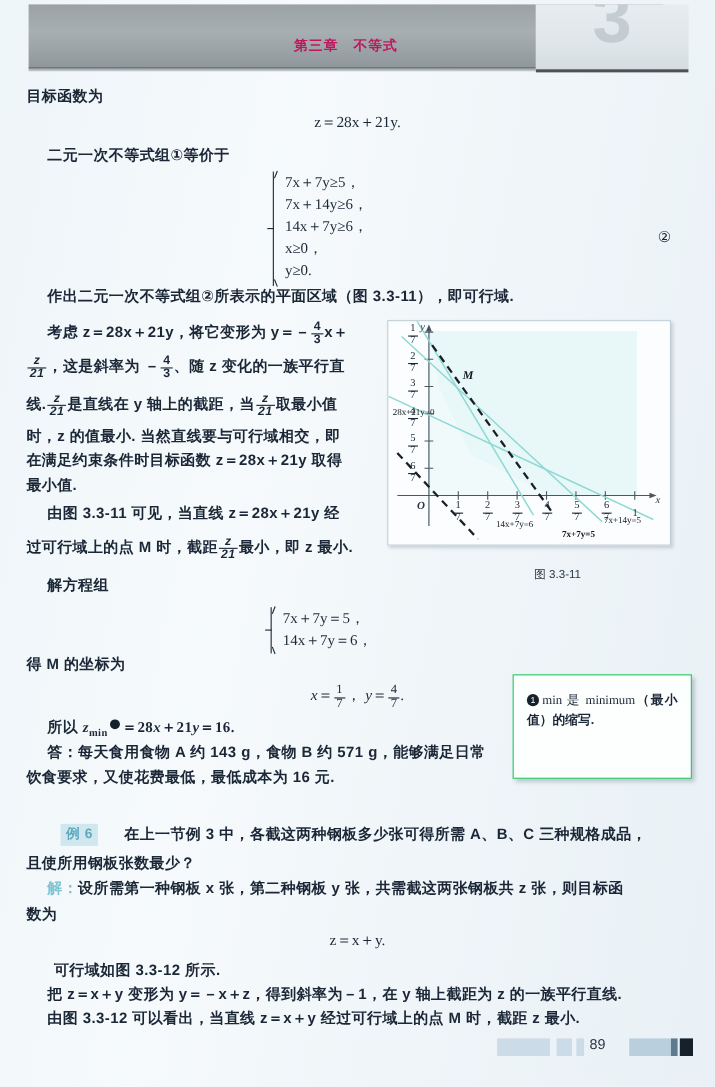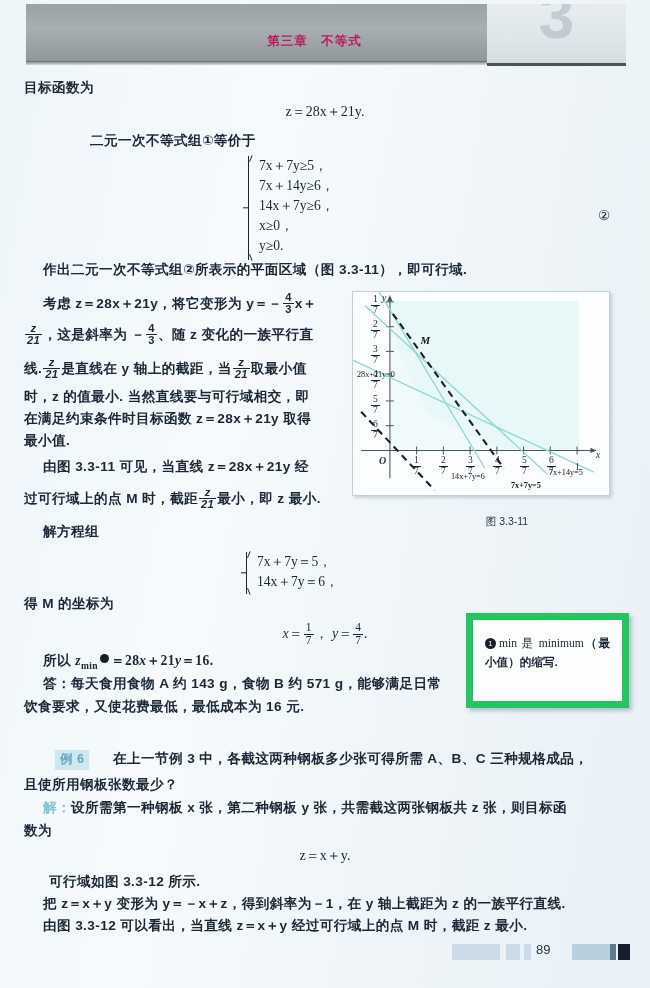--- a/index.html
+++ b/index.html
@@ -112,21 +112,21 @@
   .fig-caption{
     position:absolute; left:452px; top:515px; width:110px;
     text-align:center; font-size:10.5px; color:#2a3642;
     font-family:"Liberation Sans","DejaVu Sans",sans-serif;
   }
 
   
   .footnote{
     position:absolute; left:466px; top:613px; width:163px; height:95px;
     background:#fdfefe;
-    border:7px solid #22c55e;
+    border:1px solid #22c55e;
     box-shadow:3px 3px 4px rgba(90,110,125,.38);
     box-sizing:border-box;
     padding:14px 12px 8px 12px;
     font-size:11.6px; line-height:1.55; color:#1b2736;
     font-family:"Liberation Serif","DejaVu Serif",serif;
     text-align:justify;
   }
   .footnote .fn-mark{
     display:inline-block; width:11px; height:11px; border-radius:50%;
     background:#15202a; color:#fff; font-size:8px; line-height:11px;
@@ -165,21 +165,21 @@
     <div class="header-tab-watermark">3</div>
   </div>
 </div>
 
 <div class="content">
 
   <div class="ln cjk" style="left:24px; top:80px;">目标函数为</div>
 
   <div class="ln mathup ctr" style="left:0; width:650px; top:104px; font-size:14px;">z＝28x＋21y.</div>
 
-  <div class="ln cjk" style="left:43px; top:133px;margin-left:47px;">二元一次不等式组①等价于</div>
+  <div class="ln cjk" style="left:43px; top:133px;">二元一次不等式组①等价于</div>
 
   <div class="system" style="left:244px; top:156px; height:104px;">
     <div class="brace">
         <span class="bt"></span>
         <span class="bb"></span>
       </div>
     <div class="sys-rows mathup">
       <div>7x＋7y≥5，</div>
       <div>7x＋14y≥6，</div>
       <div>14x＋7y≥6，</div>

